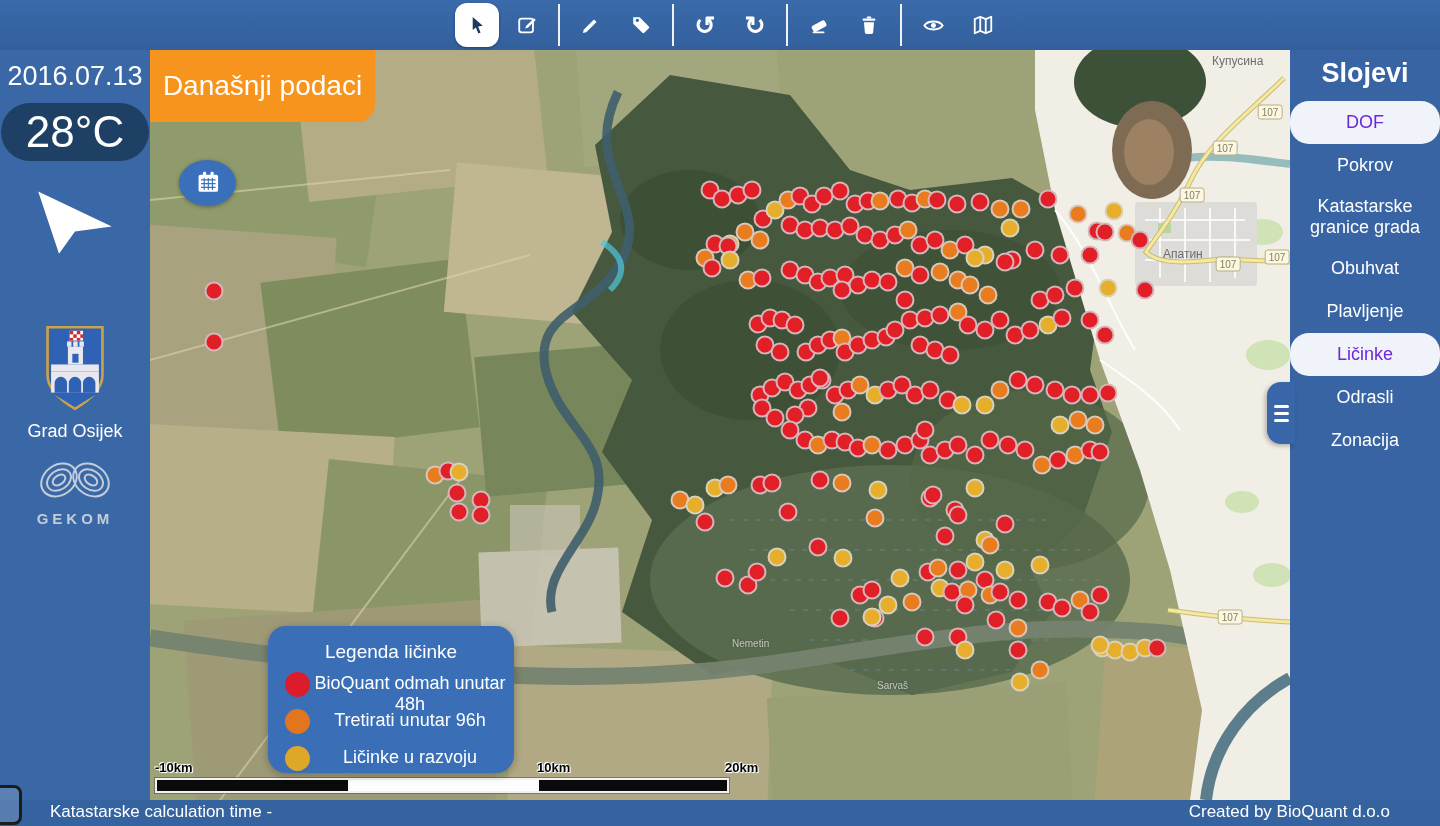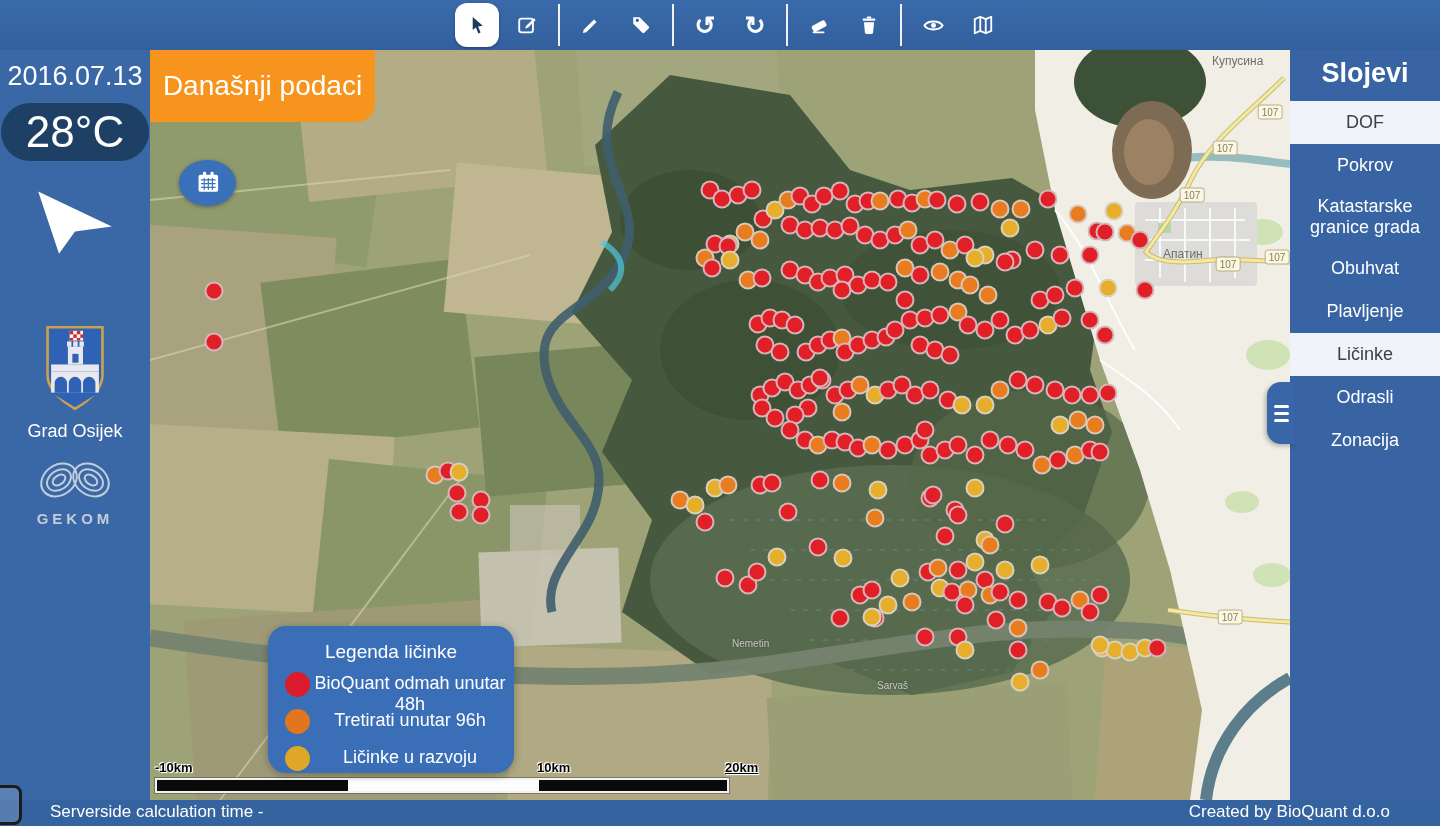--- a/index.html
+++ b/index.html
@@ -65,21 +65,21 @@
           box-shadow:0 0 0 1px rgba(60,60,60,.45);}
   .sb-seg{height:100%;}
 
   
   .sidebar{position:absolute;right:0;top:50px;width:150px;bottom:26px;
            background:rgba(56,100,163,.94);color:#fff;z-index:35;}
   .sb-heading{font-size:27px;font-weight:bold;text-align:center;margin:8px 0 12px;}
   .sb-item{height:43px;display:flex;align-items:center;justify-content:center;font-size:18px;
            cursor:pointer;text-align:center;line-height:1.15;}
   .sb-item.tall{height:60px;}
-  .sb-item.selected{background:rgba(255,255,255,.93);color:#404040;}
+  .sb-item.selected{background:rgba(255,255,255,.93);color:#6d28d9;border-radius:19px;}
   .sb-toggle{position:absolute;left:-23px;top:332px;width:28px;height:62px;background:#3866a8;
              border:none;border-radius:14px 0 0 14px;display:flex;flex-direction:column;gap:4px;
              align-items:center;justify-content:center;cursor:pointer;box-shadow:-2px 2px 4px rgba(0,0,0,.25);}
   .sb-toggle .bar{width:15px;height:3px;background:#fff;border-radius:2px;}
 
   
   .footer{position:absolute;left:0;right:0;bottom:0;height:26px;background:#35639f;color:#fff;
           font-size:17px;z-index:45;}
   .footer .left{position:absolute;left:50px;top:2px;}
   .footer .right{position:absolute;right:50px;top:2px;}
@@ -569,21 +569,21 @@
           <span class="legend-label">Ličinke u razvoju</span>
         </div>
       </div>
   </div>
 
   <div class="scalebar">
     <div class="sb-labels" id="scale-labels">
         <span style="left: 0px;">-10km</span>
         <span style="left: 191px;">0</span>
         <span style="left: 382px;">10km</span>
-        <span style="left: 570px; text-decoration: underline;">20km</span>
+        <span style="left: 570px;">20km</span>
       </div>
     <div class="sb-bar">
       <div class="sb-seg" style="width:191px;background:#0a0a0a;"></div>
       <div class="sb-seg" style="width:191px;background:#fdfdfd;"></div>
       <div class="sb-seg" style="width:188px;background:#0a0a0a;"></div>
     </div>
   </div>
 </div>
 
 <div class="sidebar">
@@ -599,16 +599,16 @@
       <div class="sb-item">Zonacija</div>
     </div>
   <button class="sb-toggle">
     <span class="bar"></span>
     <span class="bar"></span>
     <span class="bar"></span>
   </button>
 </div>
 
 <div class="footer">
-  <span class="left">Serverside calculation time -</span>
+  <span class="left">Katastarske calculation time -</span>
   <span class="right">Created by BioQuant d.o.o</span>
 </div>
 <div class="corner-widget"></div>
 
 </body></html>

